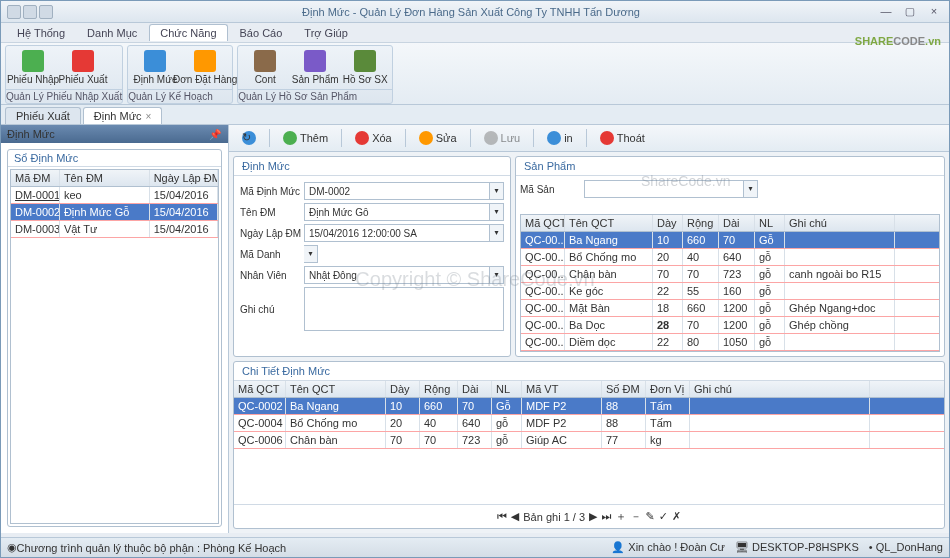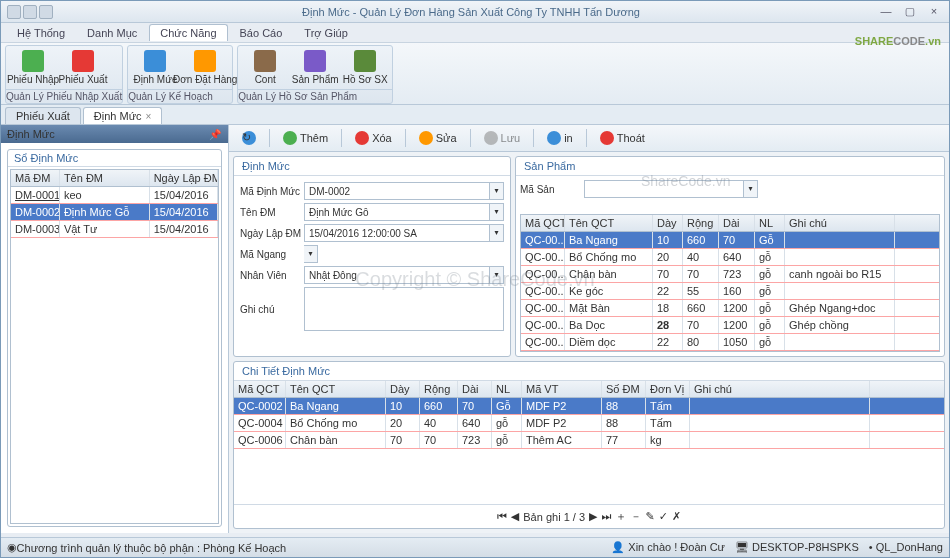--- a/index.html
+++ b/index.html
@@ -229,21 +229,21 @@
               <label>Tên ĐM</label>
               <input value="Định Mức Gỗ" style="">
               <span class="dd">▾</span>
             </div>
             <div class="frow">
               <label>Ngày Lập ĐM</label>
               <input value="15/04/2016 12:00:00 SA" style="">
               <span class="dd">▾</span>
             </div>
             <div class="frow">
-              <label>Mã Ngang</label>
+              <label>Mã Danh</label>
               <span class="dd">▾</span>
             </div>
             <div class="frow">
               <label>Nhân Viên</label>
               <input value="Nhật Đông" style="">
               <span class="dd">▾</span>
             </div>
             <div class="frow">
               <label>Ghi chú</label>
               <textarea style=""></textarea>
@@ -375,21 +375,21 @@
             <div style="width: 44px;">Tấm</div>
             <div style="width: 180px;"></div>
           </div>
           <div class="gr">
             <div style="width: 52px;">QC-0006</div>
             <div style="width: 100px;">Chân bàn</div>
             <div style="width: 34px;">70</div>
             <div style="width: 38px;">70</div>
             <div style="width: 34px;">723</div>
             <div style="width: 30px;">gỗ</div>
-            <div style="width: 80px;">Thêm AC</div>
+            <div style="width: 80px;">Giúp AC</div>
             <div style="width: 44px;">77</div>
             <div style="width: 44px;">kg</div>
             <div style="width: 180px;"></div>
           </div>
         </div>
       <div class="pager">
         <span>⏮</span>
           <span>◀</span>
         <span>Bản ghi 1 / 3</span>
         <span>▶</span>

